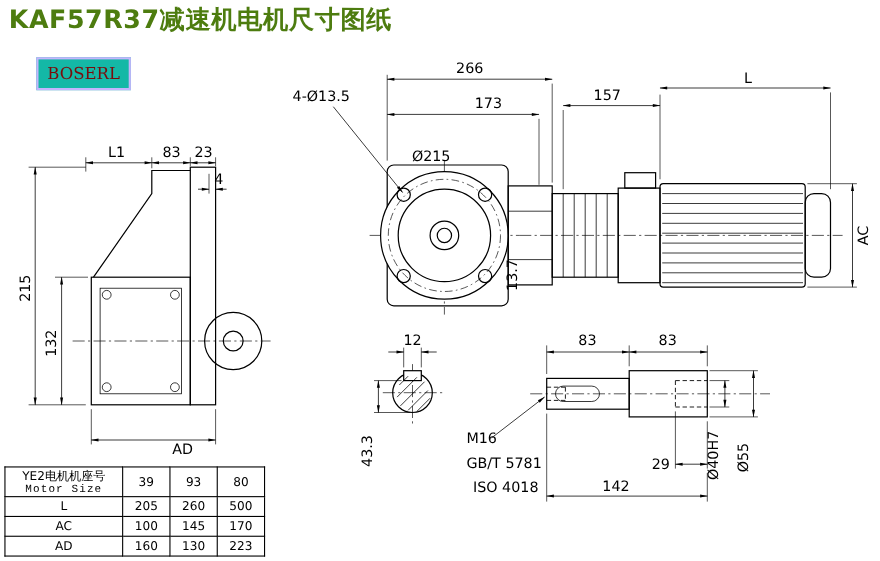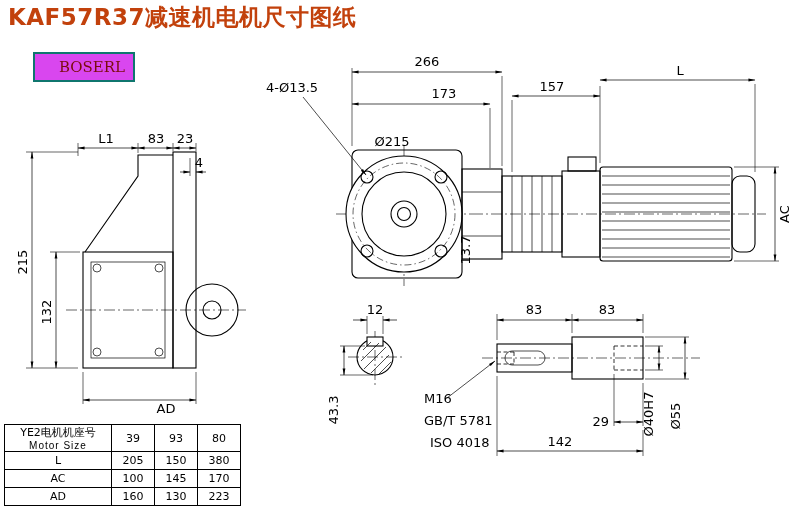--- a/index.html
+++ b/index.html
@@ -1,24 +1,24 @@
 <!DOCTYPE html>
 <html><head>
 <meta charset="utf-8">
 <style>
   html,body { margin:0; padding:0; }
   body { width:800px; height:510px; position:relative; background:#ffffff;
          font-family:"DejaVu Sans", sans-serif; overflow:hidden; }
 
   .title { position:absolute; left:8px; top:2px; font-size:23px; font-weight:bold;
-           color:#c2410c; z-index:2; letter-spacing:0.5px; }
+           color:#4d7c0f; z-index:2; letter-spacing:0.5px; }
 
   .logo-box { position:absolute; left:33px; top:52px; width:82px; height:26px;
-              border:2px solid #0f766e; background:#d946ef; display:flex;
-              align-items:center; justify-content:center; z-index:2;padding-left:16px; }
+              border:2px solid #c4b5fd; background:#14b8a6; display:flex;
+              align-items:center; justify-content:center; z-index:2; }
   .logo-text { font-family:"DejaVu Serif", serif; font-size:15px; color:#7a0c0c; }
 
   svg.drawing { position:absolute; left:0; top:0; z-index:1; }
 
   .ol   { fill:none; stroke:#000; stroke-width:1.1; }
   .olw  { fill:#fff; stroke:#000; stroke-width:1.1; }
   .thin { fill:none; stroke:#000; stroke-width:0.7; }
   .ext  { stroke:#000; stroke-width:0.6; }
   .dim  { stroke:#000; stroke-width:0.7; fill:none; }
   .cl   { stroke:#000; stroke-width:0.6; stroke-dasharray:11 3 2 3; fill:none; }
@@ -28,21 +28,21 @@
   text { font-family:"DejaVu Sans", sans-serif; font-size:13px; fill:#000; }
   .mid { text-anchor:middle; }
   .end { text-anchor:end; }
 
   table.size-table { position:absolute; left:4px; top:424px; border-collapse:collapse;
                      z-index:2; background:#fff; font-size:11px; color:#000; }
   table.size-table th, table.size-table td { border:1px solid #000; text-align:center;
                      font-weight:normal; padding:0 2px; }
   table.size-table td { width:38px; height:17px; }
   table.size-table th.hd { width:102px; }
-  .hd-en { font-family:Liberation Sans, sans-serif; font-size:10px; letter-spacing:1px;text-align:center; }
+  .hd-en { font-family:Liberation Mono, monospace; font-size:10px; letter-spacing:1px;text-align:center; }
 </style>
 </head>
 <body>
 
 <div class="title">KAF57R37减速机电机尺寸图纸</div>
 
 <div class="logo-box">
   <span class="logo-text">BOSERL</span>
 </div>
 
@@ -256,22 +256,22 @@
         <div>YE2电机机座号</div>
         <div class="hd-en">Motor Size</div>
       </th>
       <td>39</td>
       <td>93</td>
       <td>80</td>
     </tr>
     <tr>
       <td>L</td>
       <td>205</td>
-      <td>150</td>
-      <td>380</td>
+      <td>260</td>
+      <td>500</td>
     </tr>
     <tr>
       <td>AC</td>
       <td>100</td>
       <td>145</td>
       <td>170</td>
     </tr>
     <tr>
       <td>AD</td>
       <td>160</td>

